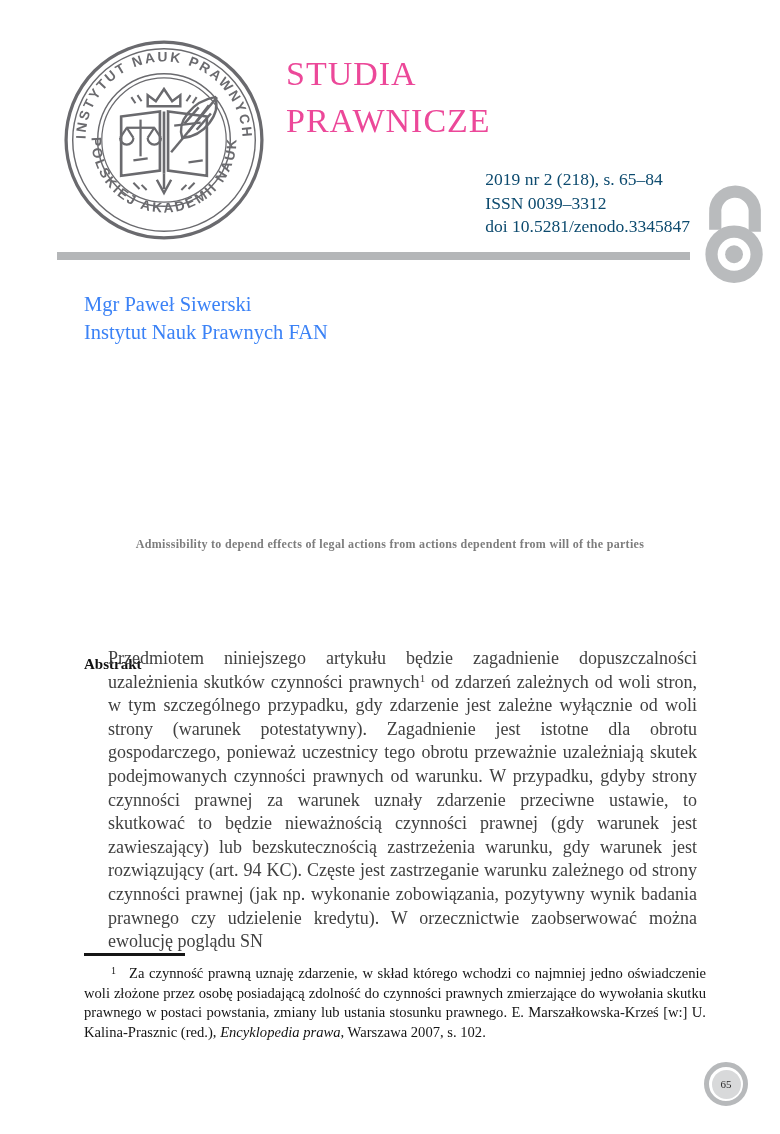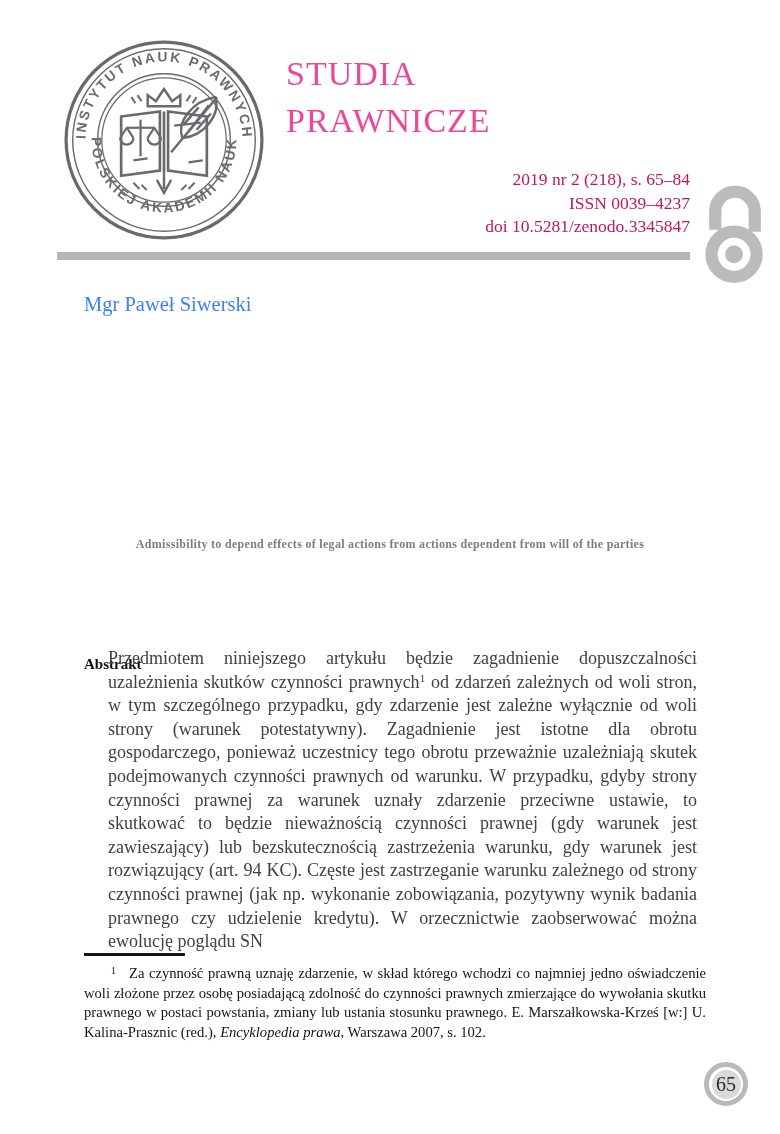--- a/index.html
+++ b/index.html
@@ -15,21 +15,21 @@
   }
   
   .logo-wrap { position: absolute; left: 62px; top: 34px; width: 204px; height: 212px; }
   .journal-title {
     position: absolute; left: 286px; top: 50px;
     font-size: 34px; line-height: 47px; letter-spacing: 1px;
     color: #ec4899; font-weight: 400;
   }
   .issue-info {
     position: absolute; right: 90px; top: 168px;
-    text-align: right; font-size: 17.5px; line-height: 23.5px; color: #be185d;
+    font-size: 17.5px; line-height: 23.5px; color: #0c4a6e;
   }
   .rule-gray {
     position: absolute; left: 57px; top: 252px; width: 633px; height: 8px;
     background: #b4b6b8;
   }
   .oa-wrap { position: absolute; left: 688px; top: 166px; width: 94px; height: 122px; }
   
   .author-block { position: absolute; left: 84px; top: 291px; font-size: 20.5px; line-height: 27.5px; color: #3b82f6; }
   
   .title-pl {
@@ -64,21 +64,21 @@
   
   .page-badge {
     position: absolute; left: 704px; top: 1062px;
     width: 44px; height: 44px; border: 5px solid #b7b9bb; border-radius: 50%;
     background: #ffffff;
   }
   .page-badge-inner {
     position: absolute; left: 2.5px; top: 2.5px; right: 2.5px; bottom: 2.5px;
     border-radius: 50%; background: #d8d9da;
     display: flex; align-items: center; justify-content: center;
-    font-size: 20px; color: #2a2a2a;
+    font-size: 11px; color: #2a2a2a;
   }
   .seal-stroke { fill: none; stroke: #6a6a6e; }
   .seal-text { fill: #6a6a6e; font-family: "Liberation Sans", sans-serif; font-weight: 700; letter-spacing: 2.2px; }
 </style>
 </head>
 <body>
 
 <div class="page">
 
   <div class="logo-wrap">
@@ -129,36 +129,37 @@
     </svg>
   </div>
 
   <div class="journal-title">
     <div>STUDIA</div>
     <div>PRAWNICZE</div>
   </div>
 
   <div class="issue-info">
     <div>2019 nr 2 (218), s. 65–84</div>
-    <div>ISSN 0039–4237</div>
+    <div>ISSN 0039–3312</div>
     <div>doi 10.5281/zenodo.3345847</div>
   </div>
 
   <div class="rule-gray"></div>
 
   <div class="oa-wrap">
     <svg viewBox="0 0 100 122" width="94" height="122">
       <path d="M 29,64 L 29,46 A 21,21 0 0 1 71,43 L 71,66" fill="none" stroke="#b9bbbd" stroke-width="13"></path>
       <circle cx="49" cy="90" r="24" fill="none" stroke="#b9bbbd" stroke-width="13"></circle>
       <circle cx="49" cy="90" r="9.5" fill="#b9bbbd"></circle>
     </svg>
   </div>
 
   <div class="author-block">
     <div>Mgr Paweł Siwerski</div>
+    <div>Instytut Nauk Prawnych FAN</div>
   </div>
 
   <h2 class="title-en">Admissibility to depend effects of legal actions from actions dependent from will of the parties</h2>
 
   <div class="abstract-heading">Abstrakt</div>
   <p class="abstract-body"><span>Przedmiotem niniejszego artykułu będzie zagadnienie dopuszczalności uzależnienia skutków czynności prawnych</span><sup class="fn-ref">1</sup><span> od zdarzeń zależnych od woli stron, w tym szczególnego przypadku, gdy zdarzenie jest zależne wyłącznie od woli strony (warunek potestatywny). Zagadnienie jest istotne dla obrotu gospodarczego, ponieważ uczestnicy tego obrotu przeważnie uzależniają skutek podejmowanych czynności prawnych od warunku. W przypadku, gdyby strony czynności prawnej za warunek uznały zdarzenie przeciwne ustawie, to skutkować to będzie nieważnością czynności prawnej (gdy warunek jest zawieszający) lub bezskutecznością zastrzeżenia warunku, gdy warunek jest rozwiązujący (art. 94 KC). Częste jest zastrzeganie warunku zależnego od strony czynności prawnej (jak np. wykonanie zobowiązania, pozytywny wynik badania prawnego czy udzielenie kredytu). W orzecznictwie zaobserwować można ewolucję poglądu SN</span></p>
 
   <div class="fn-rule"></div>
   <p class="footnote"><span class="fn-marker">1</span><span>Za czynność prawną uznaję zdarzenie, w skład którego wchodzi co najmniej jedno oświadczenie woli złożone przez osobę posiadającą zdolność do czynności prawnych zmierzające do wywołania skutku prawnego w postaci powstania, zmiany lub ustania stosunku prawnego. E. Marszałkowska-Krześ [w:] U. Kalina-Prasznic (red.), </span><span class="fn-italic">Encyklopedia prawa</span><span>, Warszawa 2007, s. 102.</span></p>
 

